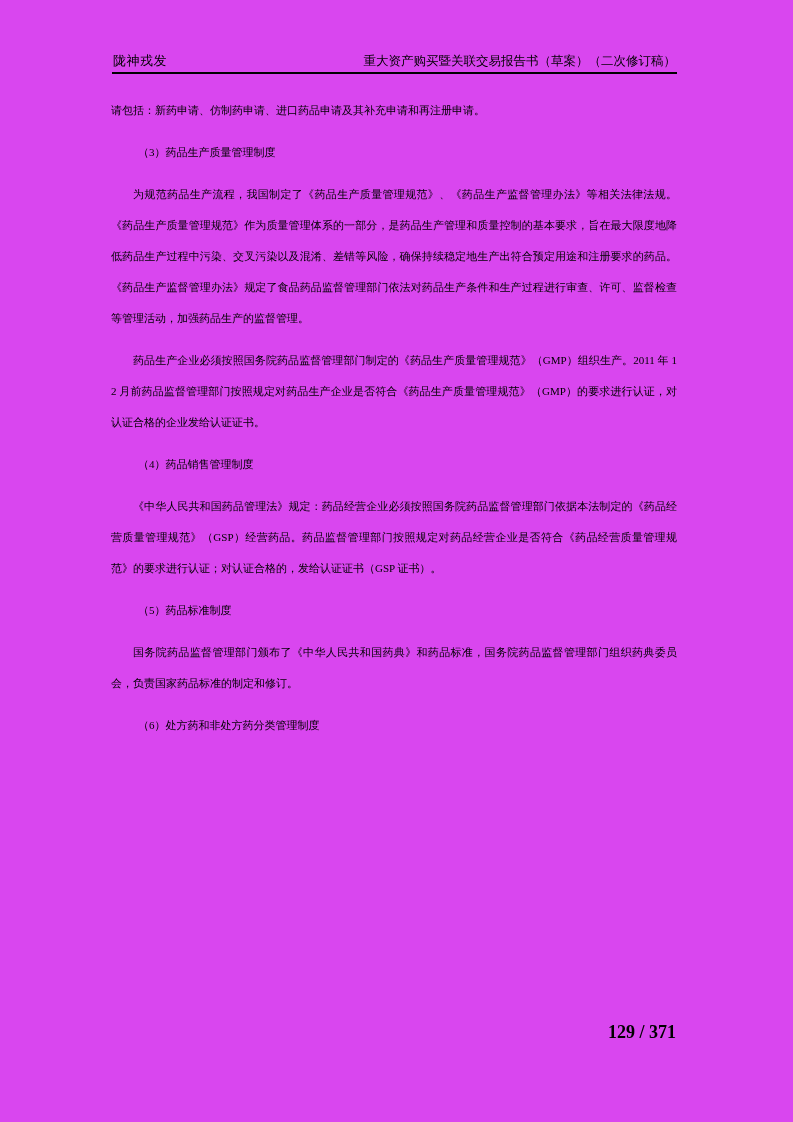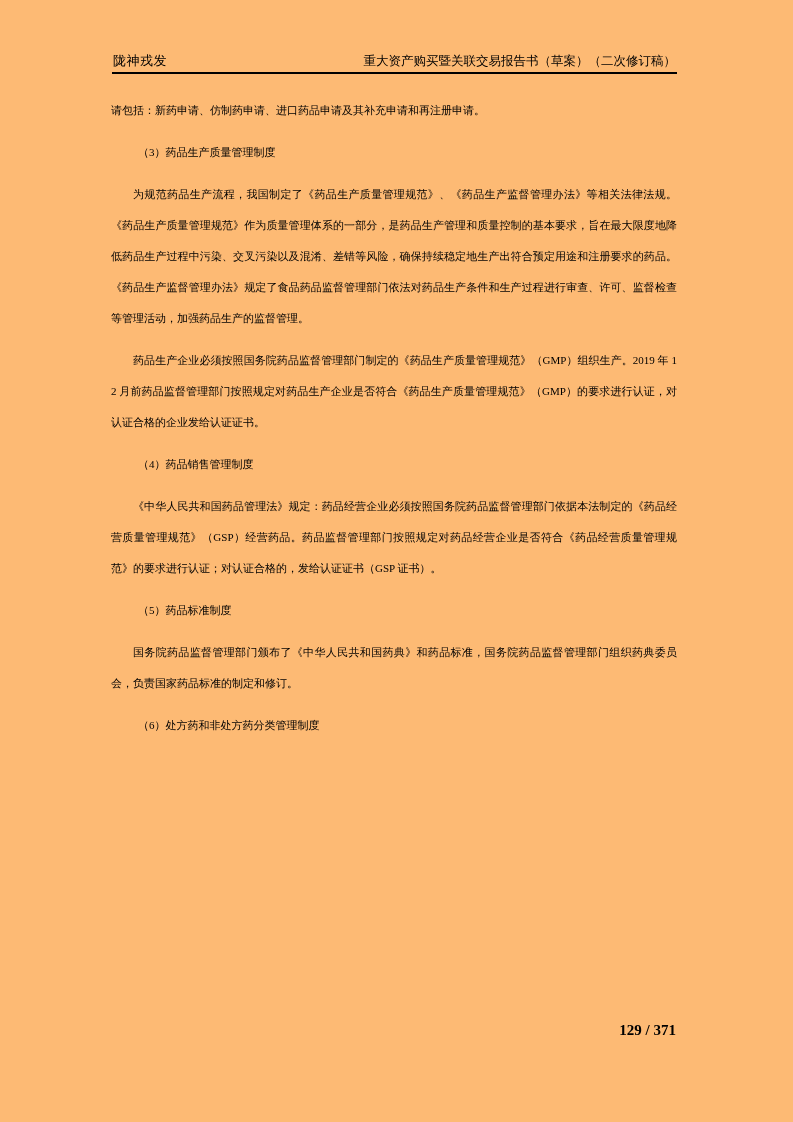--- a/index.html
+++ b/index.html
@@ -9,21 +9,21 @@
     height: 1122px;
     background: #ffffff;
     position: relative;
     font-family: "Liberation Serif", serif;
     color: #000000;
     overflow: hidden;
   }
   .page {
     position: absolute;
     inset: 0;
-    background: #fdba74;
+    background: #d946ef;
   }
   .header-left {
     position: absolute;
     left: 113px;
     top: 52px;
     font-size: 13px;
     letter-spacing: 0.5px;
     white-space: nowrap;
   }
   .header-right {
@@ -52,42 +52,42 @@
     text-align-last: left;
     word-break: break-all;
   }
   .doc-body p { margin: 0 0 11px 0; }
   .doc-body p.indent { text-indent: 22px; font-family: Liberation Serif, serif; }
   .doc-body p.heading { text-indent: 27px; }
   .page-number {
     position: absolute;
     right: 117px;
     top: 1022px;
-    font-size: 15px;
+    font-size: 18px;
     font-weight: 700;
     white-space: nowrap;
     text-align: center;
   }
 </style>
 </head>
 <body>
 
 <div class="page">
 
   <div class="header-left">陇神戎发</div>
 
   <div class="header-right">重大资产购买暨关联交易报告书（草案）（二次修订稿）</div>
 
   <div class="header-rule"></div>
 
   <div class="doc-body">
       <p class="">请包括：新药申请、仿制药申请、进口药品申请及其补充申请和再注册申请。</p>
       <p class="heading">（3）药品生产质量管理制度</p>
       <p class="indent">为规范药品生产流程，我国制定了《药品生产质量管理规范》、《药品生产监督管理办法》等相关法律法规。《药品生产质量管理规范》作为质量管理体系的一部分，是药品生产管理和质量控制的基本要求，旨在最大限度地降低药品生产过程中污染、交叉污染以及混淆、差错等风险，确保持续稳定地生产出符合预定用途和注册要求的药品。《药品生产监督管理办法》规定了食品药品监督管理部门依法对药品生产条件和生产过程进行审查、许可、监督检查等管理活动，加强药品生产的监督管理。</p>
-      <p class="indent">药品生产企业必须按照国务院药品监督管理部门制定的《药品生产质量管理规范》（GMP）组织生产。2019 年 12 月前药品监督管理部门按照规定对药品生产企业是否符合《药品生产质量管理规范》（GMP）的要求进行认证，对认证合格的企业发给认证证书。</p>
+      <p class="indent">药品生产企业必须按照国务院药品监督管理部门制定的《药品生产质量管理规范》（GMP）组织生产。2011 年 12 月前药品监督管理部门按照规定对药品生产企业是否符合《药品生产质量管理规范》（GMP）的要求进行认证，对认证合格的企业发给认证证书。</p>
       <p class="heading">（4）药品销售管理制度</p>
       <p class="indent">《中华人民共和国药品管理法》规定：药品经营企业必须按照国务院药品监督管理部门依据本法制定的《药品经营质量管理规范》（GSP）经营药品。药品监督管理部门按照规定对药品经营企业是否符合《药品经营质量管理规范》的要求进行认证；对认证合格的，发给认证证书（GSP 证书）。</p>
       <p class="heading">（5）药品标准制度</p>
       <p class="indent">国务院药品监督管理部门颁布了《中华人民共和国药典》和药品标准，国务院药品监督管理部门组织药典委员会，负责国家药品标准的制定和修订。</p>
       <p class="heading">（6）处方药和非处方药分类管理制度</p>
     </div>
 
   <div class="page-number">129 / 371</div>
 
 </div>

